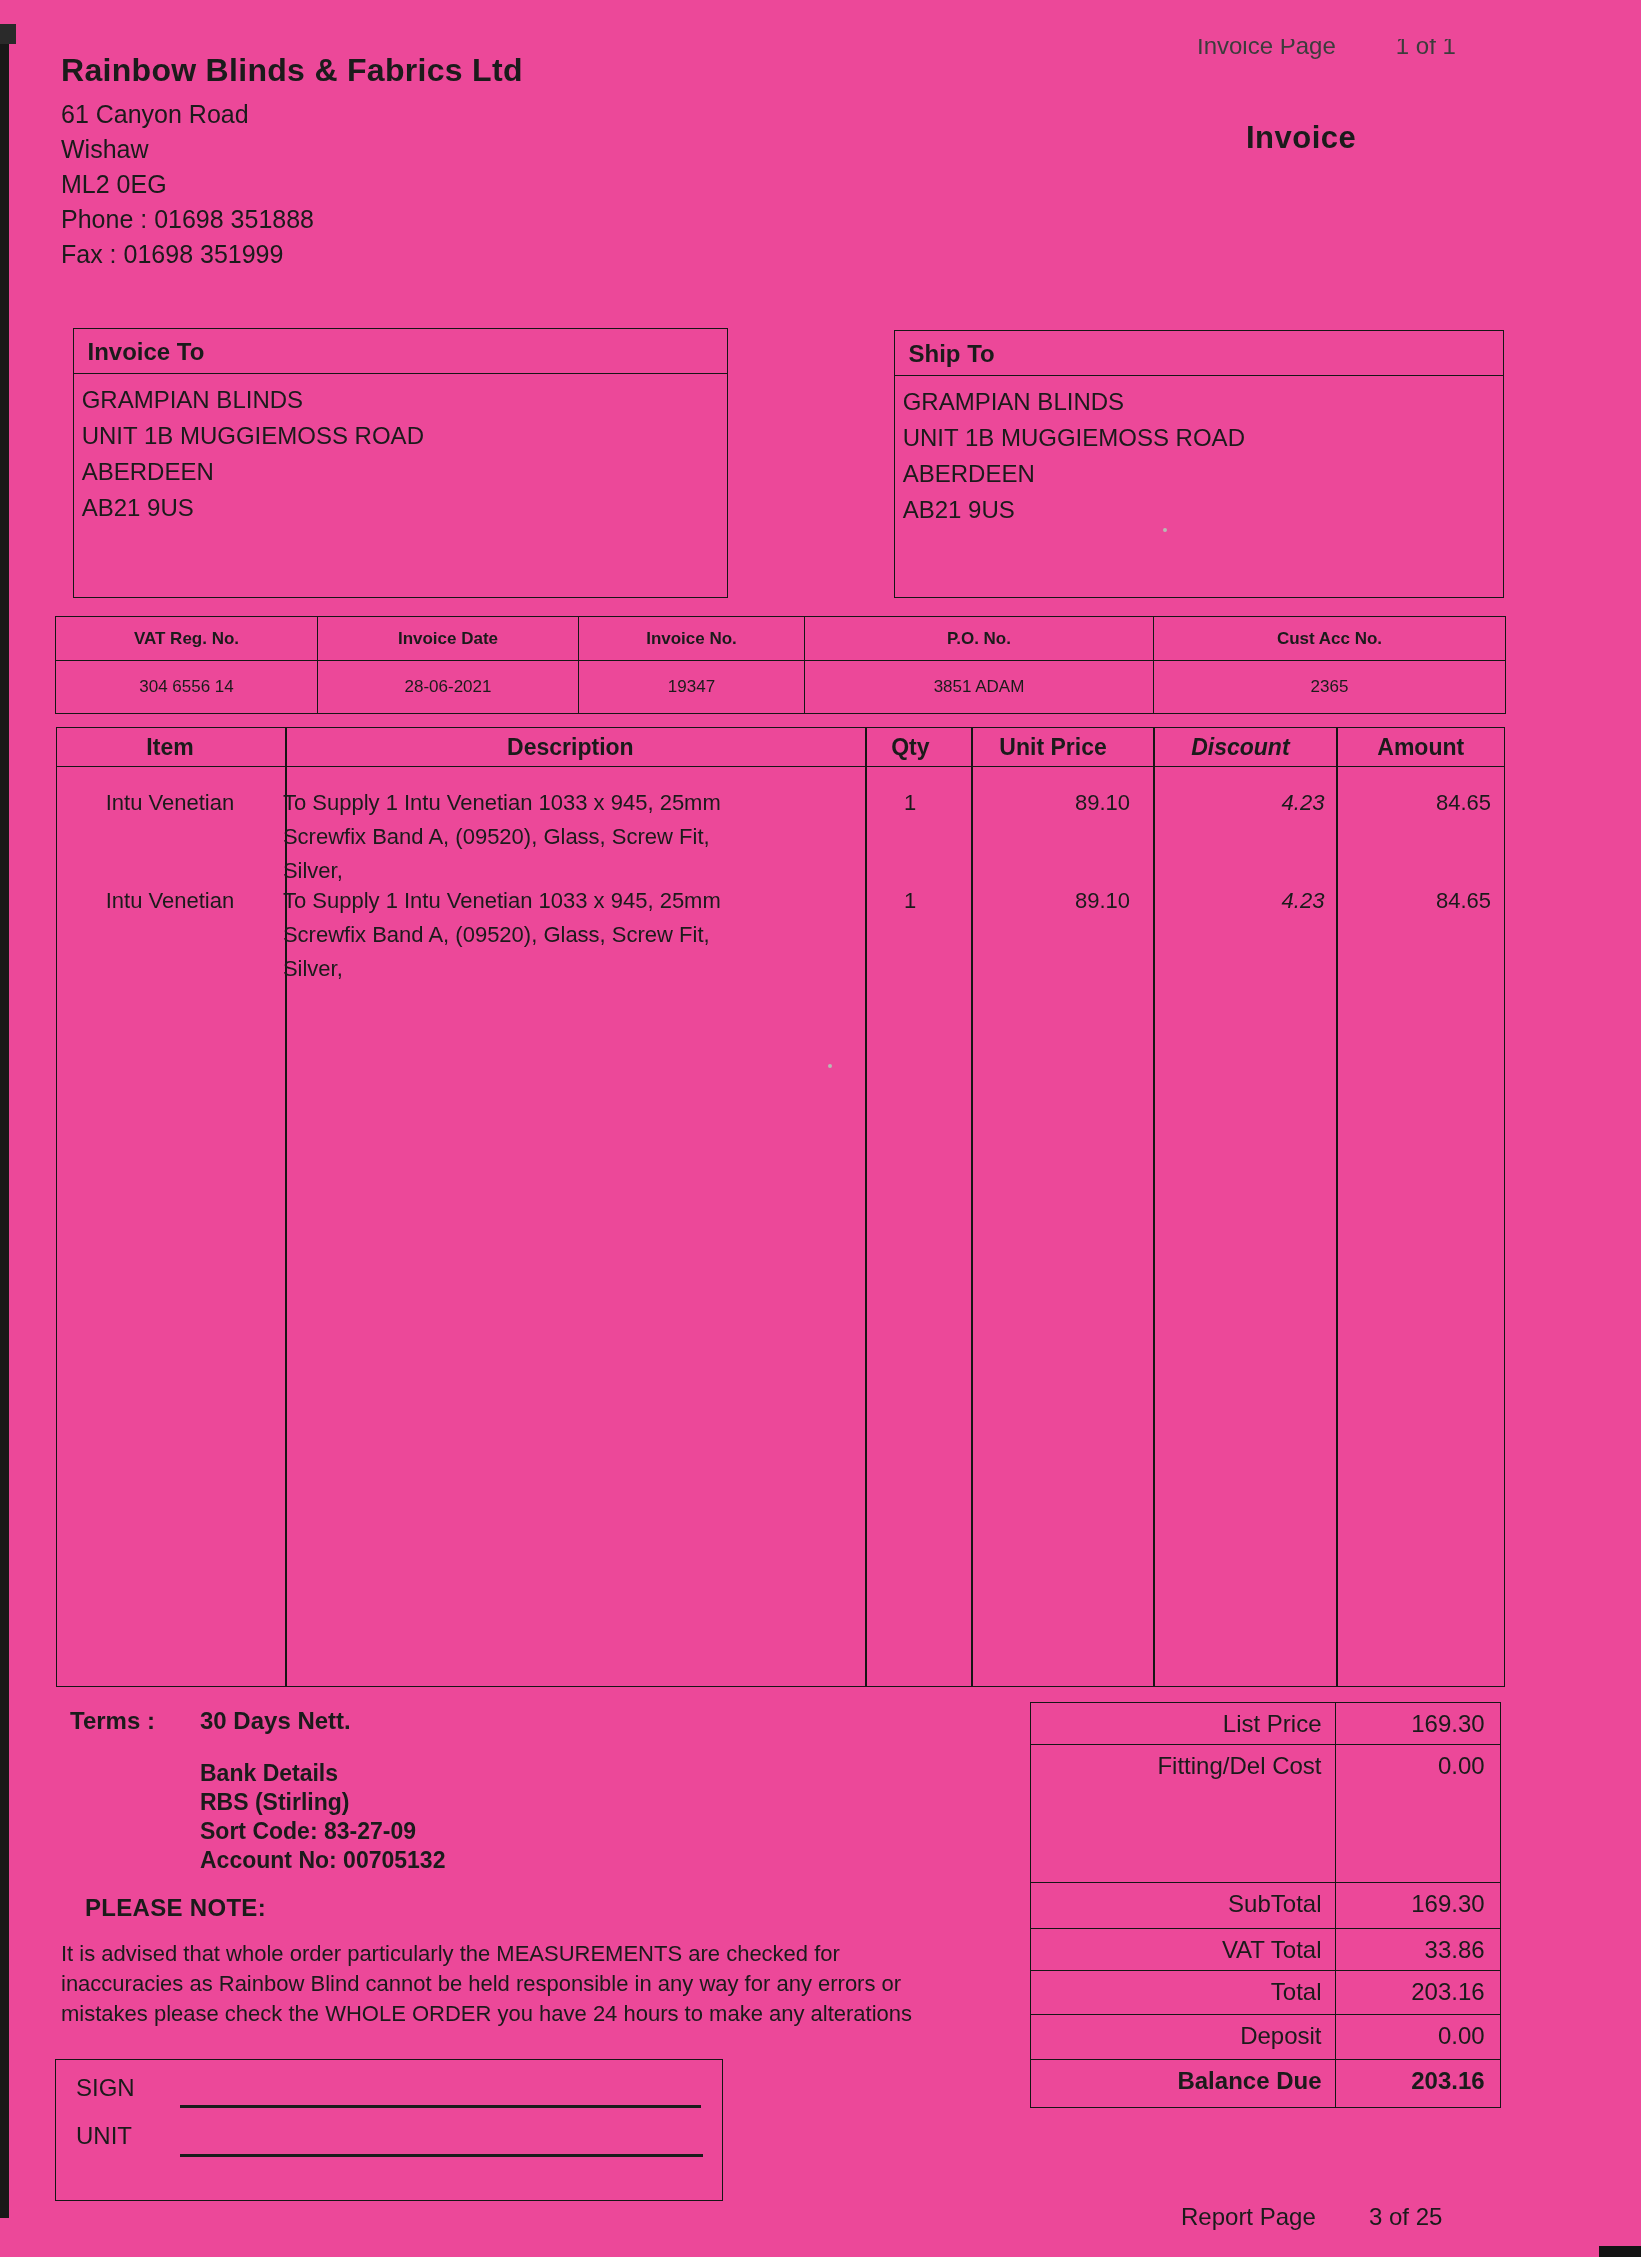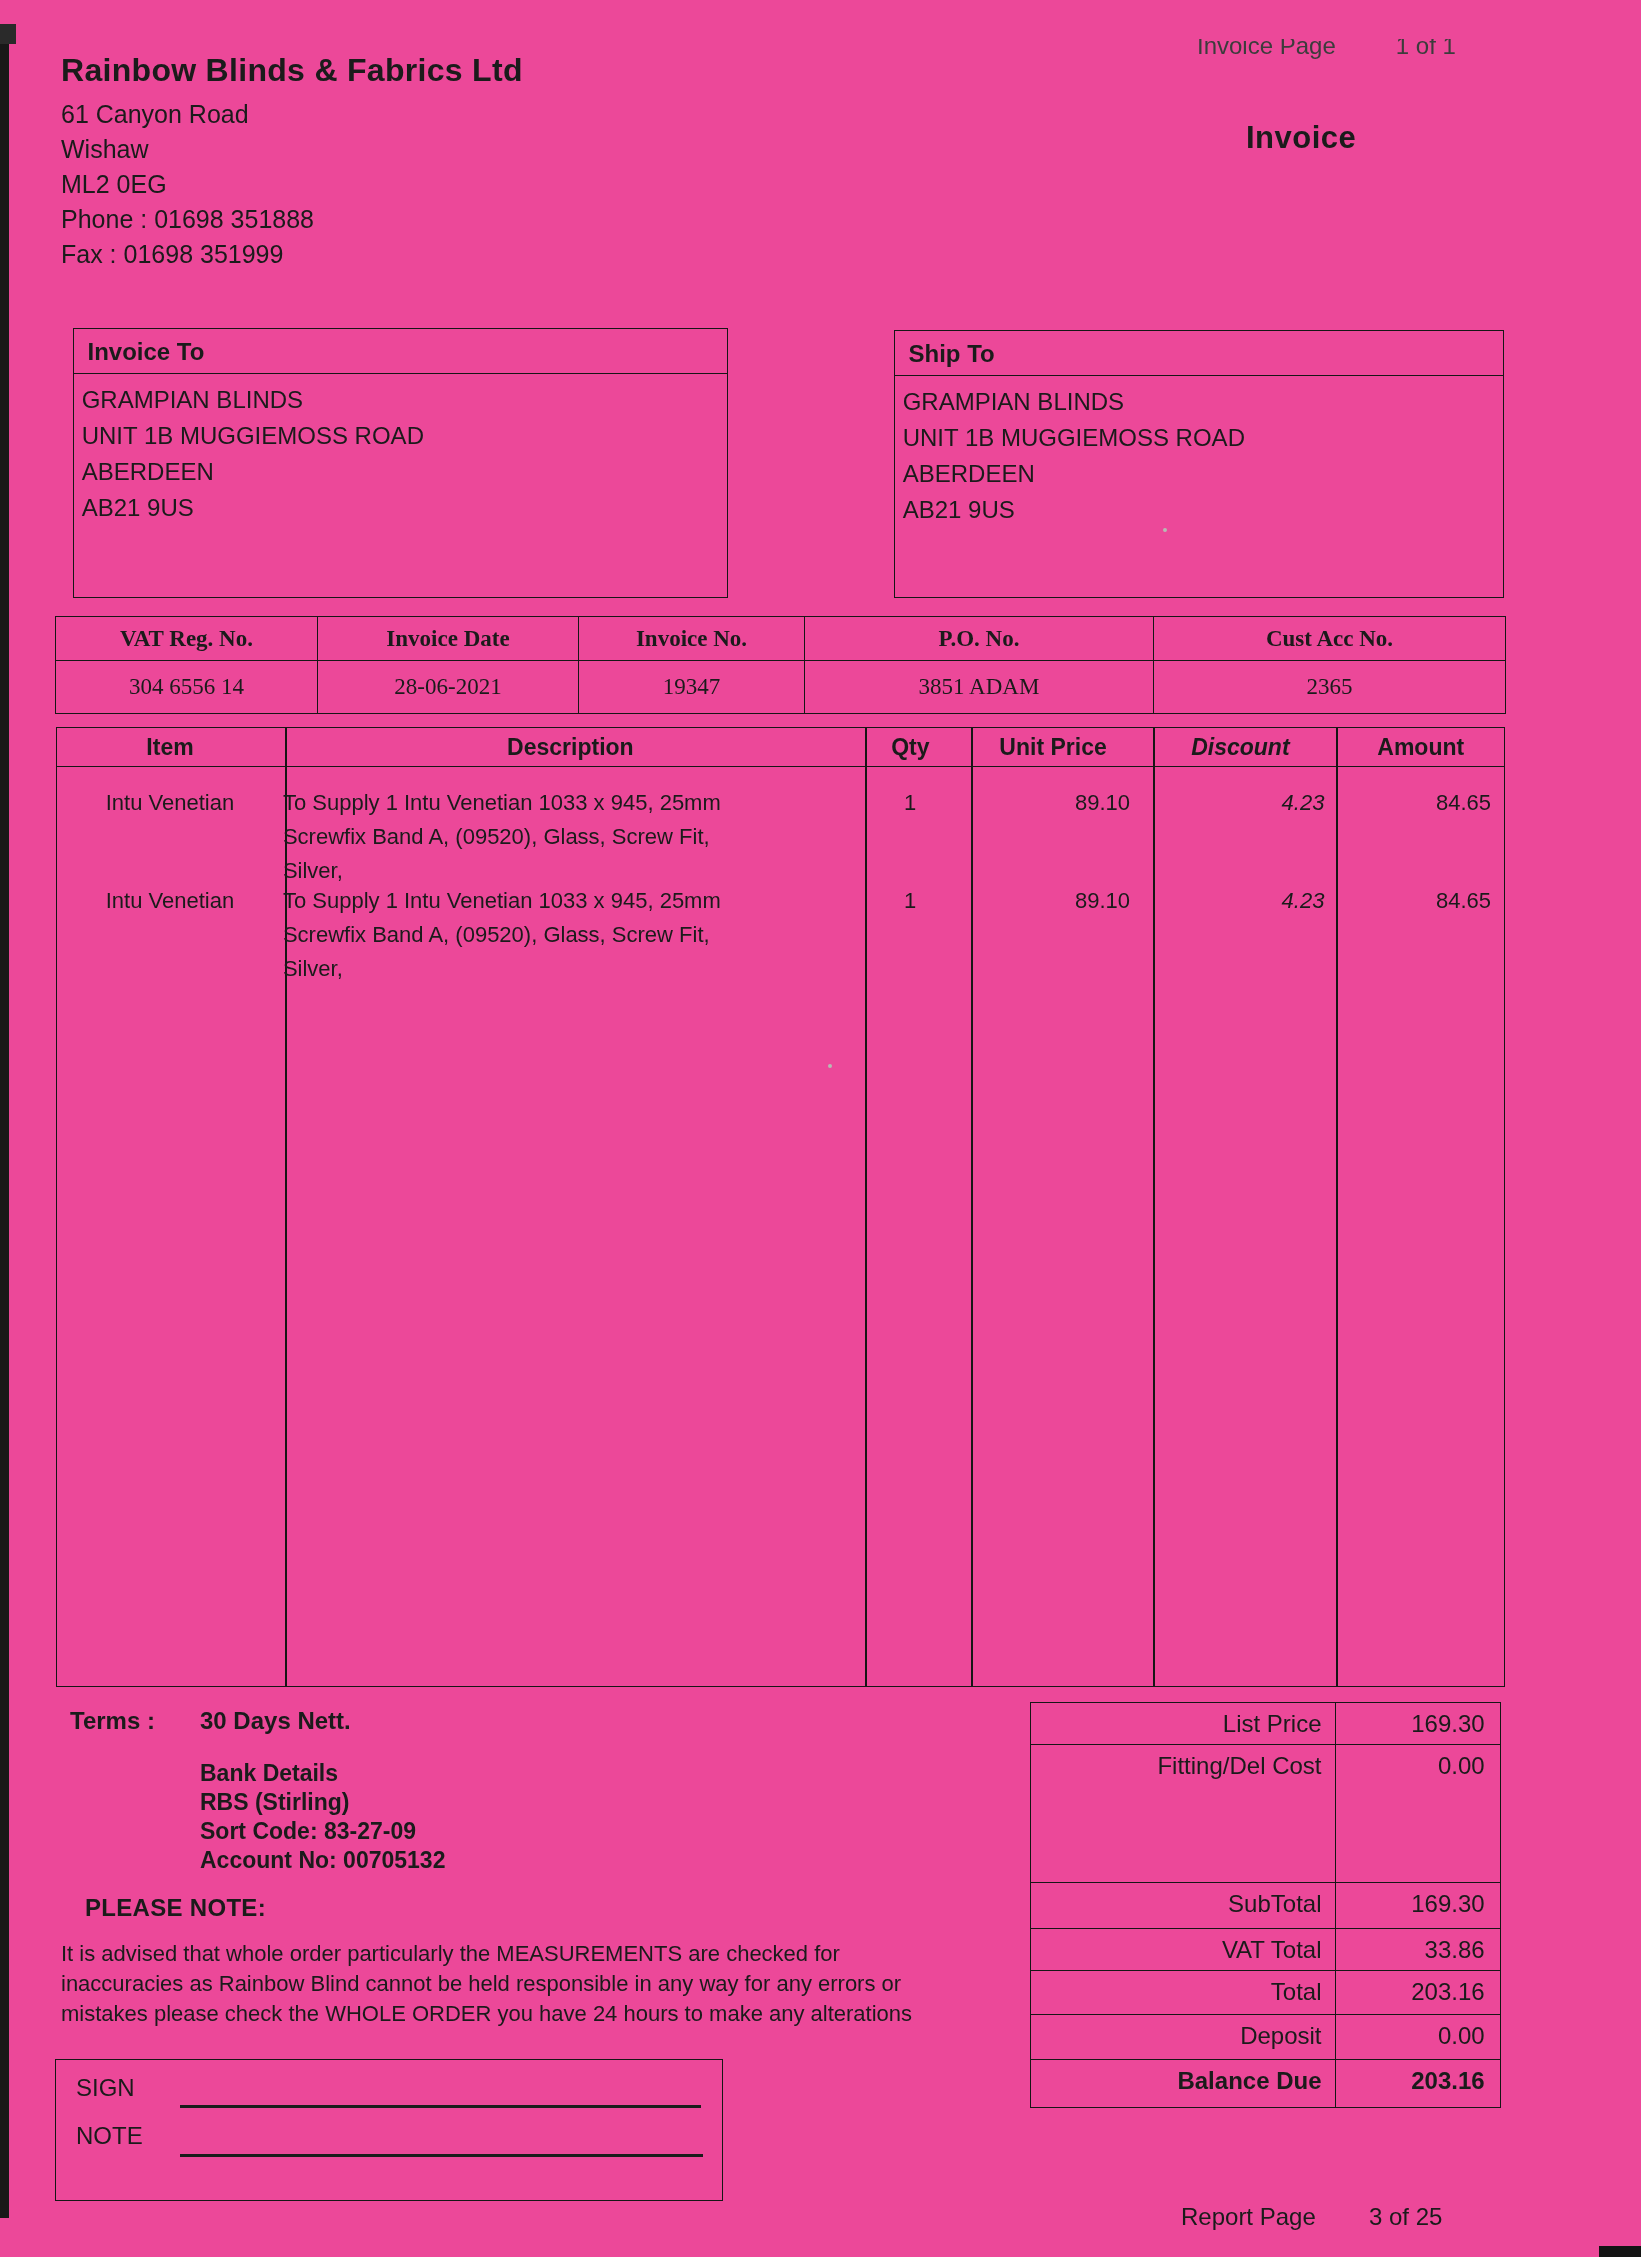--- a/index.html
+++ b/index.html
@@ -32,21 +32,21 @@
   .invoice-to{left:73px;top:328px;width:653px;height:268px;}
   .ship-to{left:894px;top:330px;width:608px;height:266px;}
 
   
   .meta-table{left:55px;top:616px;width:1449px;height:96px;border:1.9px solid #161616;
     display:flex;flex-direction:column;}
   .meta-row{display:flex;flex:0 0 auto;}
   .meta-row.hdr{height:43px;border-bottom:1.9px solid #161616;}
   .meta-row.val{flex:1 1 auto;}
   .meta-cell{box-sizing:border-box;border-right:1.9px solid #161616;display:flex;
-    align-items:center;justify-content:center;font-size:23px;font-family:Liberation Serif, serif;}
+    align-items:center;justify-content:center;font-size:17px;}
   .meta-cell:last-child{border-right:none;}
   .meta-row.hdr .meta-cell{font-weight:bold;}
   .mc1{width:262px;} .mc2{width:261px;} .mc3{width:226px;} .mc4{width:349px;} .mc5{flex:1;}
 
   
   .items-table{left:56px;top:727px;width:1447px;height:958px;border:1.9px solid #161616;}
   .col-line{position:absolute;top:0;bottom:0;width:1.9px;background:#161616;}
   .items-header{position:absolute;left:0;top:0;width:100%;height:39px;
     border-bottom:1.9px solid #161616;display:flex;box-sizing:border-box;}
   .ih-cell{display:flex;align-items:center;justify-content:center;
@@ -228,21 +228,21 @@
     </div>
     <div class="t-row rh7 bold">
       <div class="t-label">Balance Due</div>
       <div class="t-value">203.16</div>
     </div>
   </div>
 
   <div class="abs sign-box">
     <div class="sig-label" style="left:20px;top:13.5px;">SIGN</div>
     <div class="sig-line" style="left:124px;top:45px;width:521px;"></div>
-    <div class="sig-label" style="left:20px;top:62px;">NOTE</div>
+    <div class="sig-label" style="left:20px;top:62px;">UNIT</div>
     <div class="sig-line" style="left:124px;top:94px;width:523px;"></div>
   </div>
 
   <div class="abs footer-label">Report Page</div>
   <div class="abs footer-value">3 of 25</div>
 
 </div>
 
 
 </body></html>

